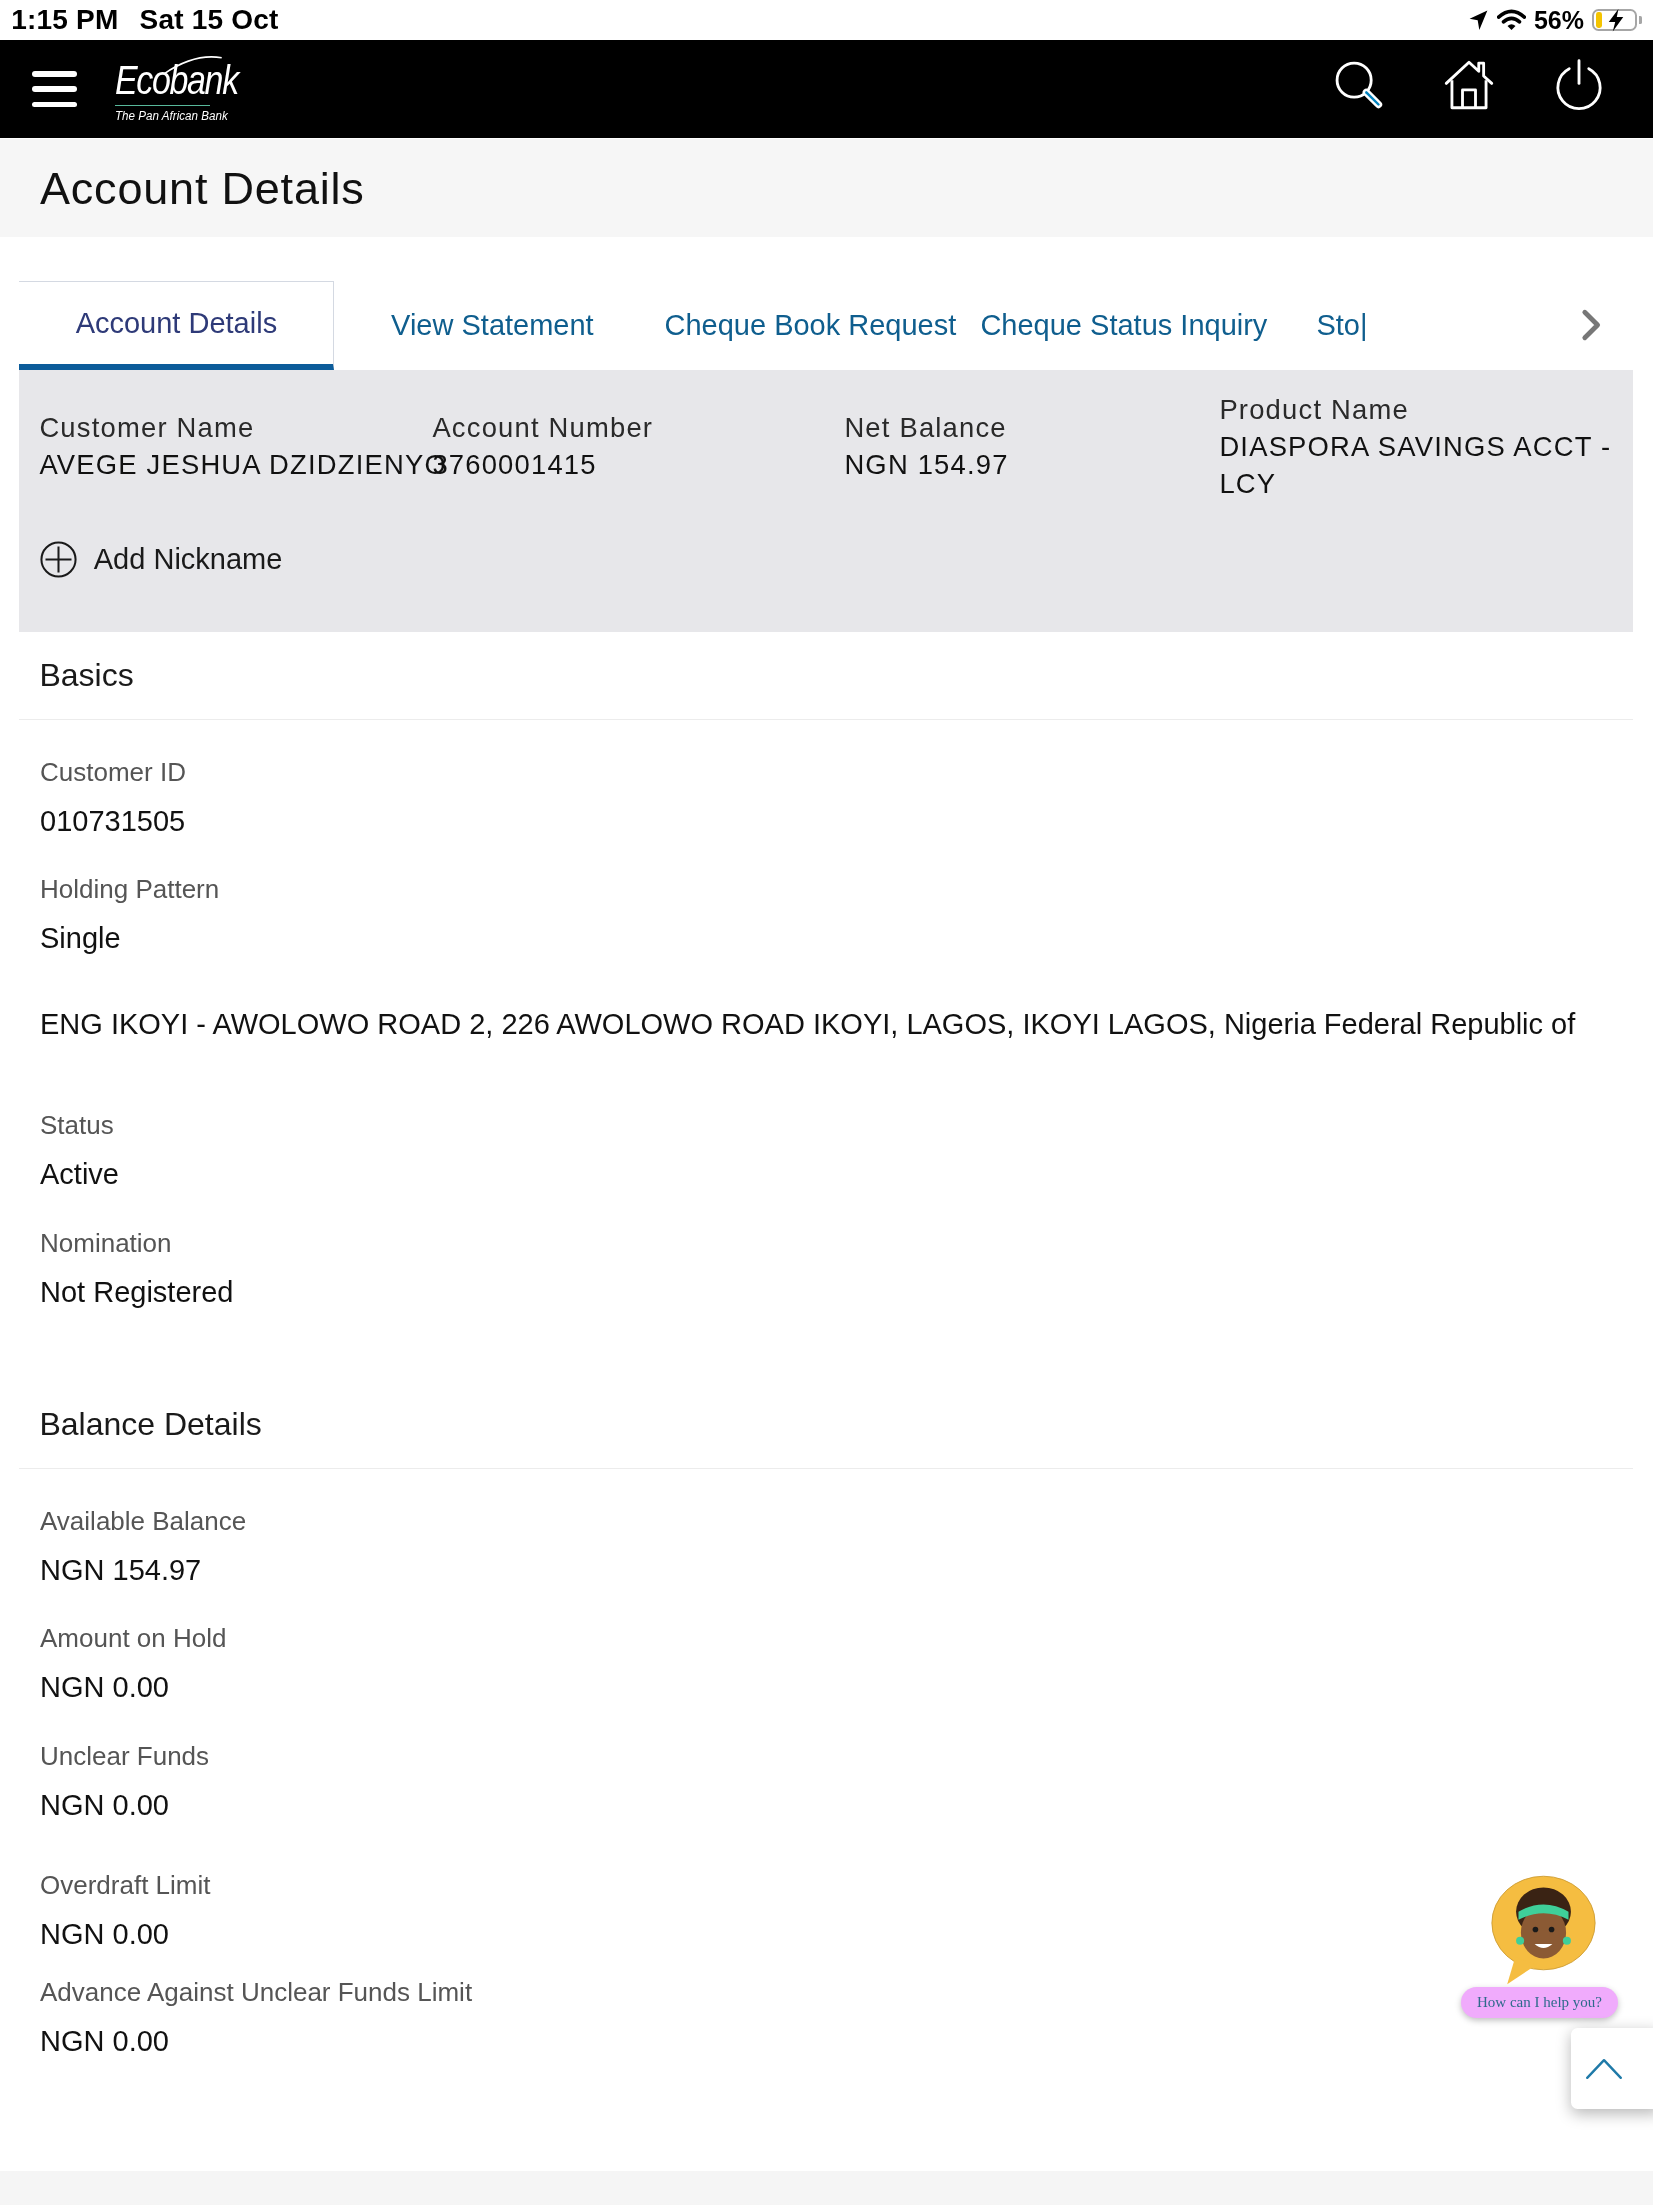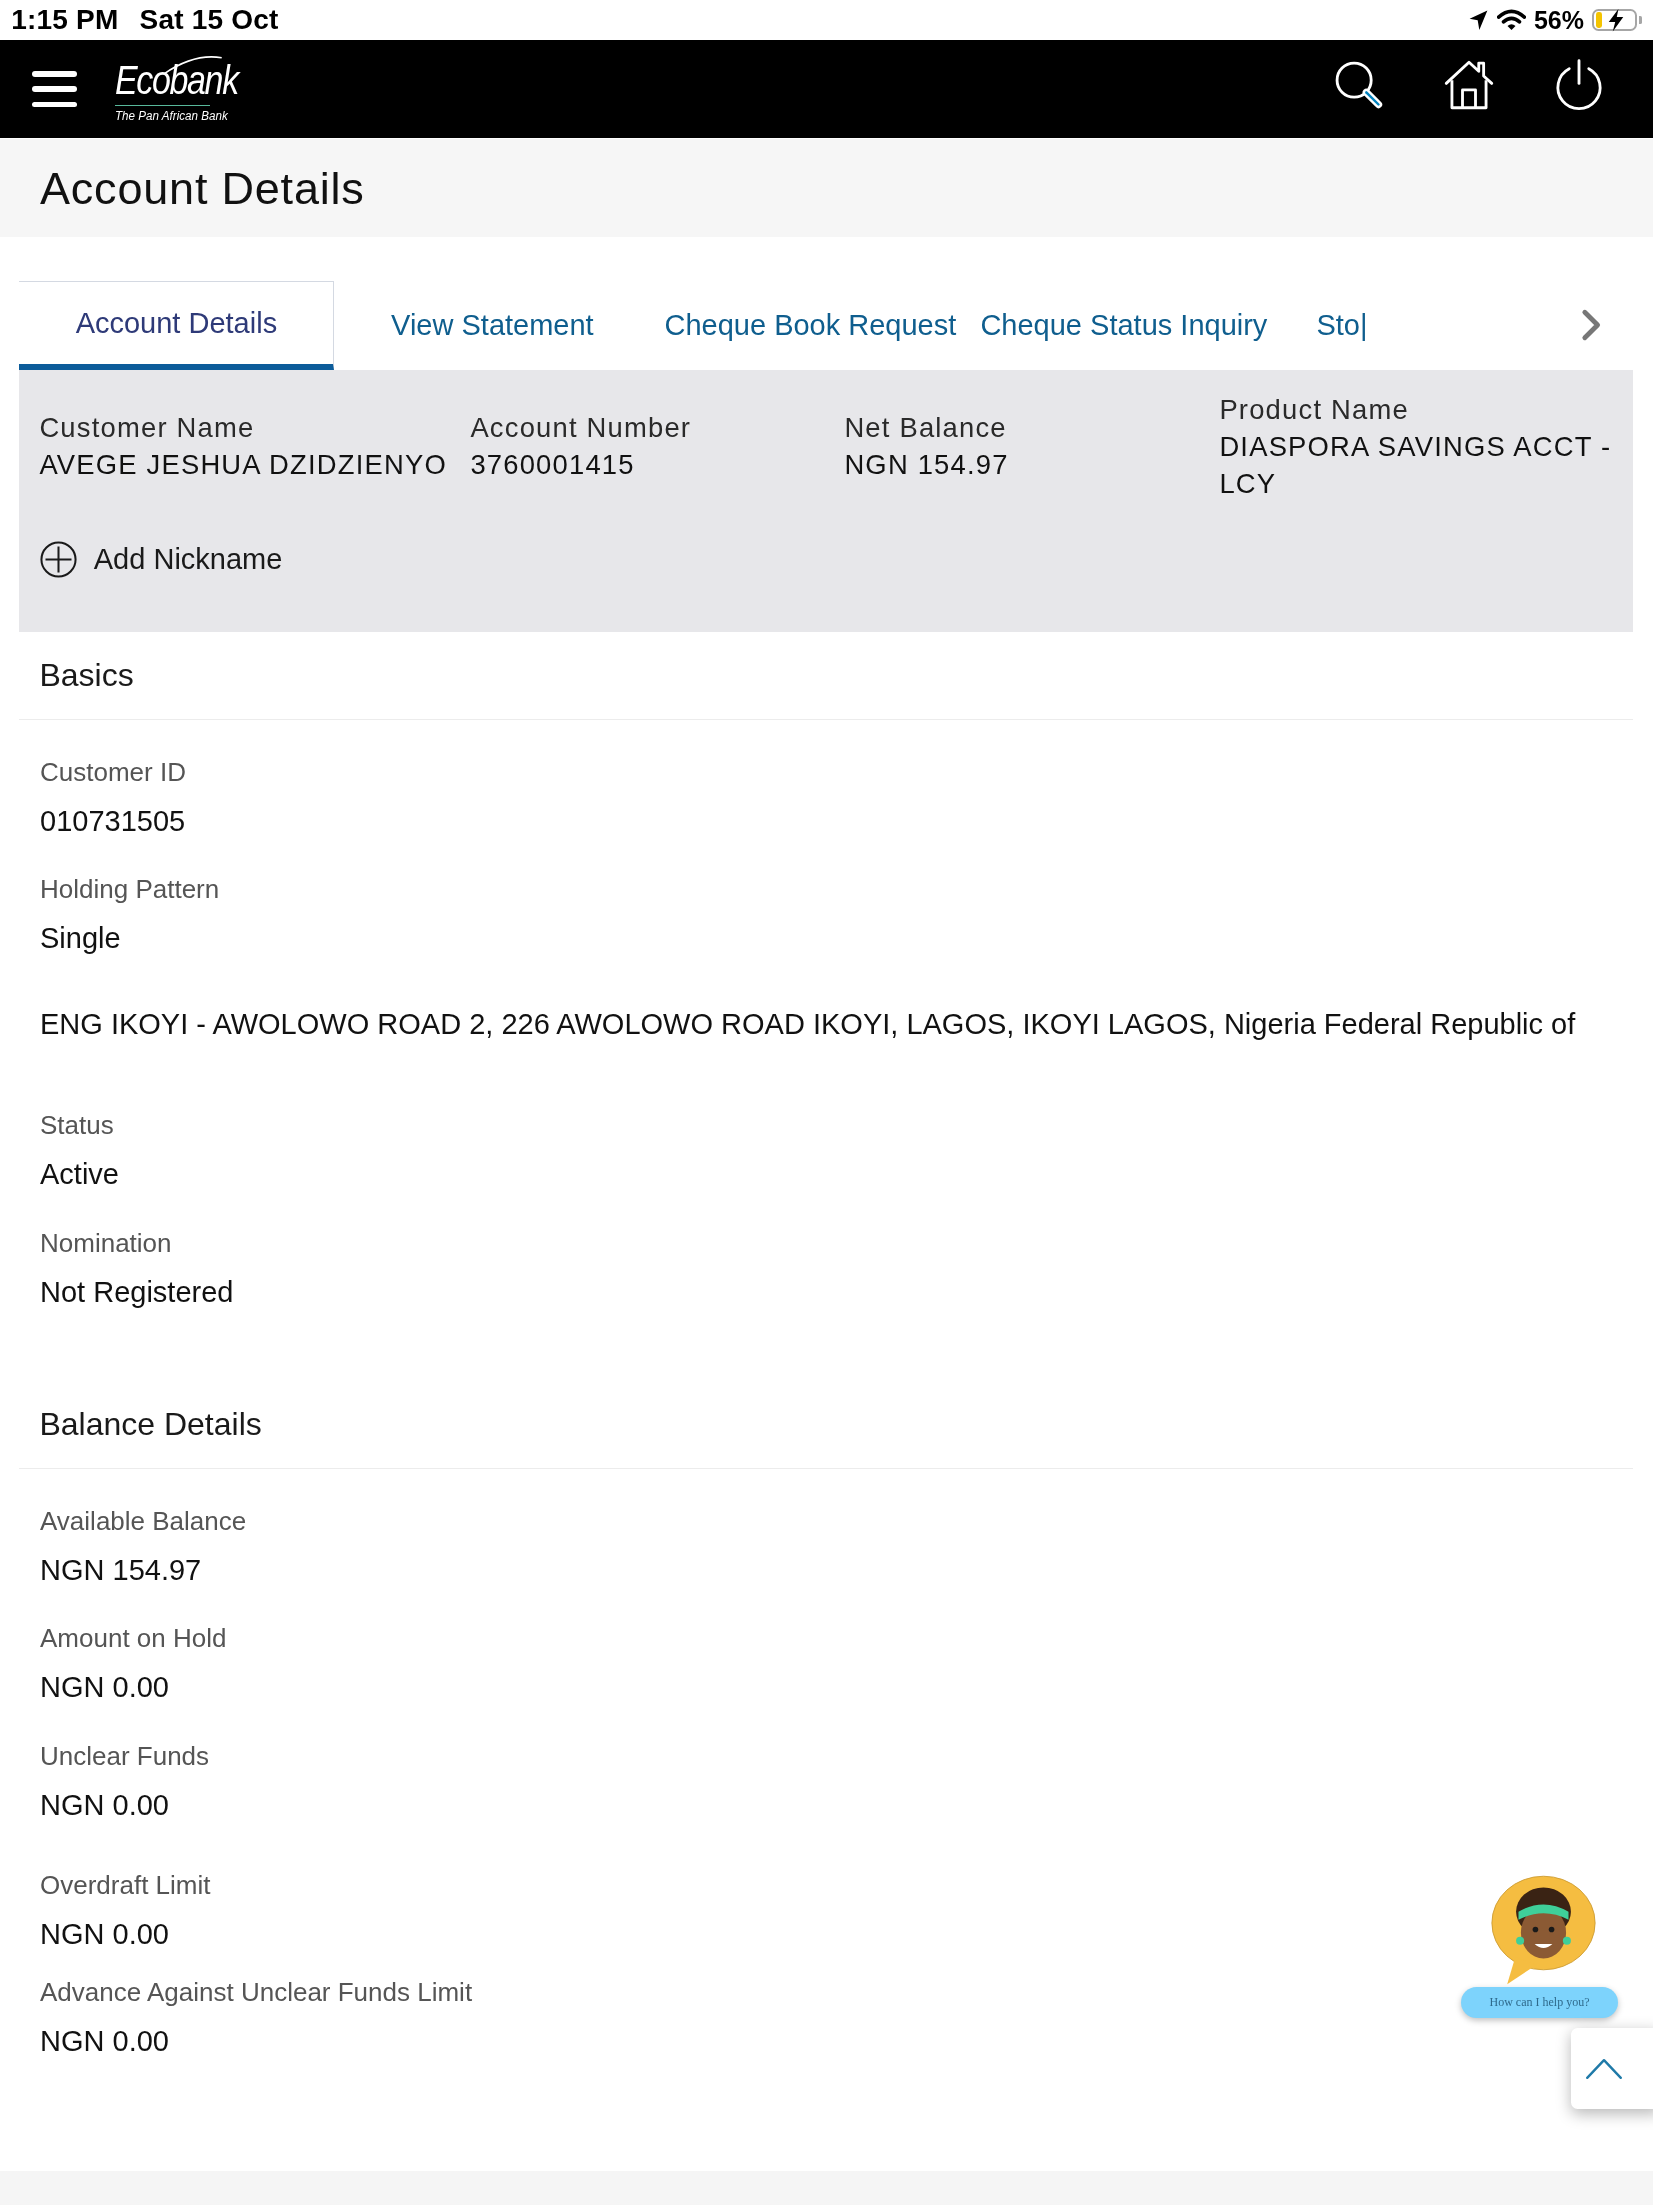--- a/index.html
+++ b/index.html
@@ -80,42 +80,42 @@
 
     
     .summary {
       position: absolute; left: 19.4px; top: 370px; width: 1614px; height: 262px;
       background: #e7e7ea;
     }
     .sum-col { position: absolute; }
     .sum-label { font-size: 27.4px; color: #2a2a2a; letter-spacing: 1.2px; line-height: 37px; }
     .sum-value { font-size: 27.4px; color: #111; letter-spacing: 1.2px; line-height: 37px; }
     .col1 { left: 20px; top: 39px; }
-    .col2 { left: 413px; top: 39px; margin-left: 38px; }
+    .col2 { left: 413px; top: 39px; }
     .col3 { left: 807px; top: 39px; margin-left: 18px; }
     .col4 { left: 1200px; top: 21px; width: 404px; }
     .add-nickname { position: absolute; left: 19.4px; top: 170px; display: flex; align-items: center; gap: 16px; cursor: pointer; }
     .add-nickname span.lbl { font-size: 29px; color: #1a1a1a; }
 
     
     .section-head {
       position: absolute; left: 19.4px; width: 1614px; height: 89px;
       border-bottom: 1.6px solid #ececec;
     }
     .section-head h2 { position: absolute; left: 20px; top: 26px; font-weight: normal; font-size: 32px; color: #1a1a1a; }
     .field { position: absolute; left: 40px; }
     .field .label { font-size: 26px; color: #555; line-height: 32px; }
     .field .value { font-size: 29px; color: #111; line-height: 36px; margin-top: 14.5px; white-space: nowrap; }
 
     
     .chatbot { position: absolute; left: 1459px; top: 1873px; width: 170px; height: 153px; cursor: pointer; }
     .chat-caption {
       position: absolute; left: 1461px; top: 1987px; width: 157px; height: 31px;
-      background: #7dd3fc; border-radius: 16px; box-shadow: 0 2.4px 6.5px rgba(0,0,0,0.25);
-      font-family: "Liberation Serif", serif; font-size: 12px; color: #2f6a8c;
+      background: #f0abfc; border-radius: 16px; box-shadow: 0 2.4px 6.5px rgba(0,0,0,0.25);
+      font-family: "Liberation Serif", serif; font-size: 15px; color: #2f6a8c;
       display: flex; align-items: center; justify-content: center; cursor: pointer;
     }
     .scroll-top {
       position: absolute; left: 1571px; top: 2028px; width: 89px; height: 81px;
       background: #fff; border-radius: 6.5px 0 0 6.5px;
       box-shadow: 0 4.8px 14.5px rgba(0,0,0,0.28);
       display: flex; align-items: center; justify-content: center; cursor: pointer;
     }
 
     .footer-strip { position: absolute; left: 0; top: 2171px; width: 1653px; height: 34px; background: #f5f5f5; }

